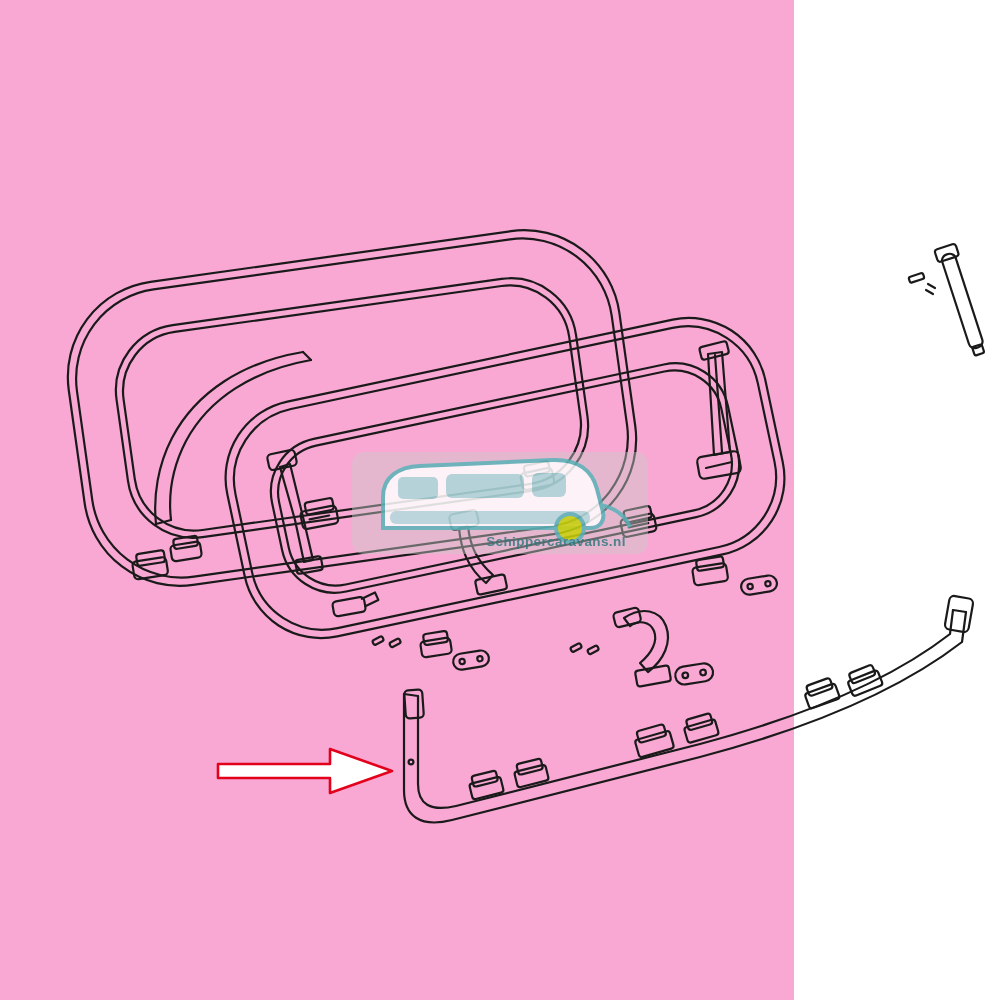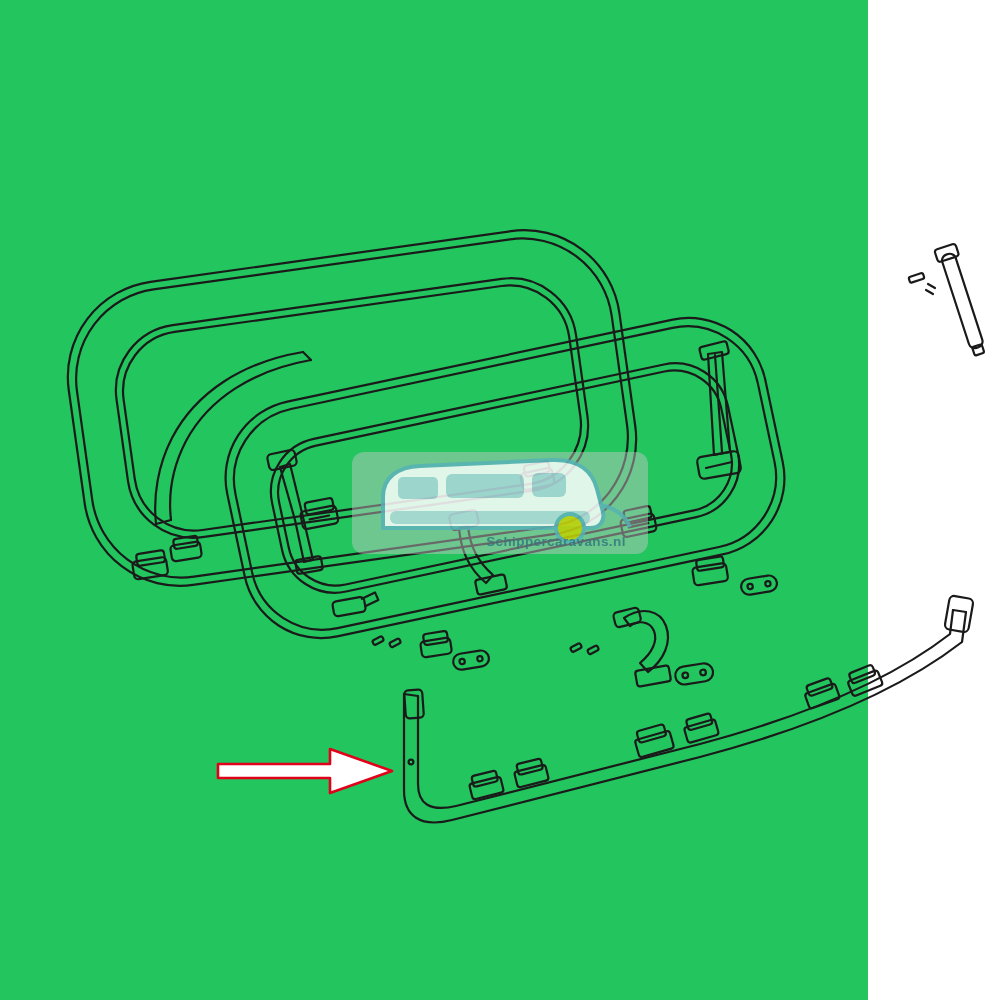--- a/index.html
+++ b/index.html
@@ -6,23 +6,23 @@
     margin: 0;
     padding: 0;
     background: #ffffff;
     width: 1000px;
     height: 1000px;
     overflow: hidden;
     font-family: "Liberation Sans", sans-serif;
   }
   #stage {
     position: relative;
-    width: 868px;
+    width: 794px;
     height: 1000px;
-    background: #22c55e;
+    background: #f9a8d4;
   }
   svg { display: block; }
   text {
     font-family: "Liberation Sans", sans-serif;
     font-weight: bold;
     letter-spacing: 0.4px;
   }
 </style>
 </head>
 <body>

